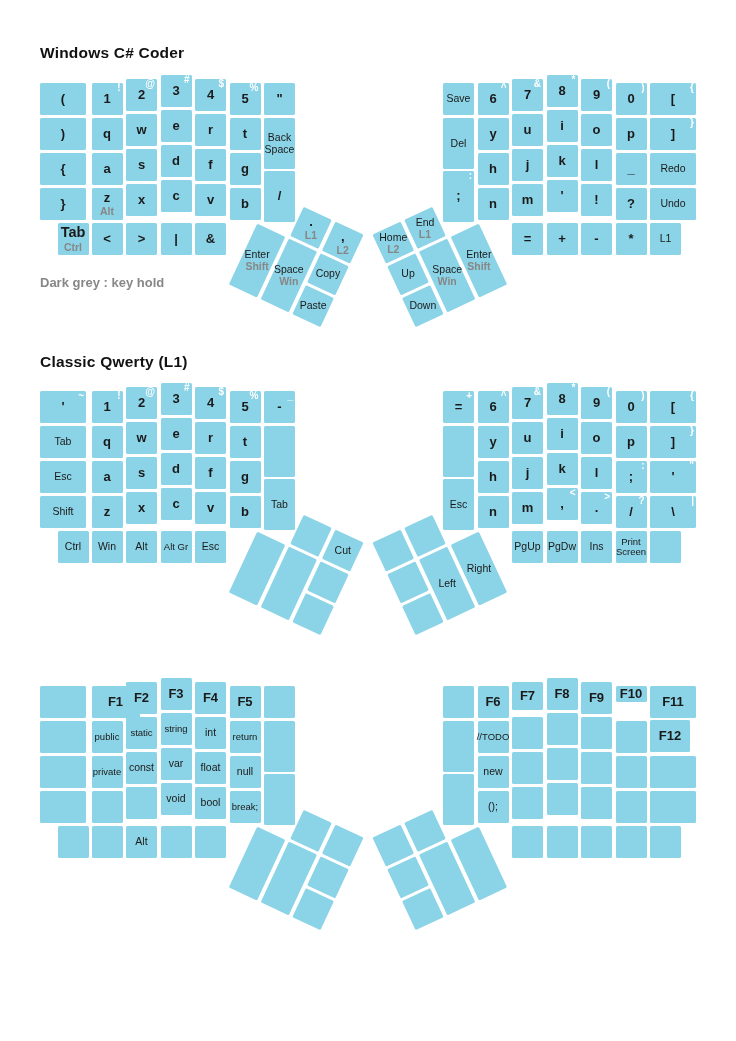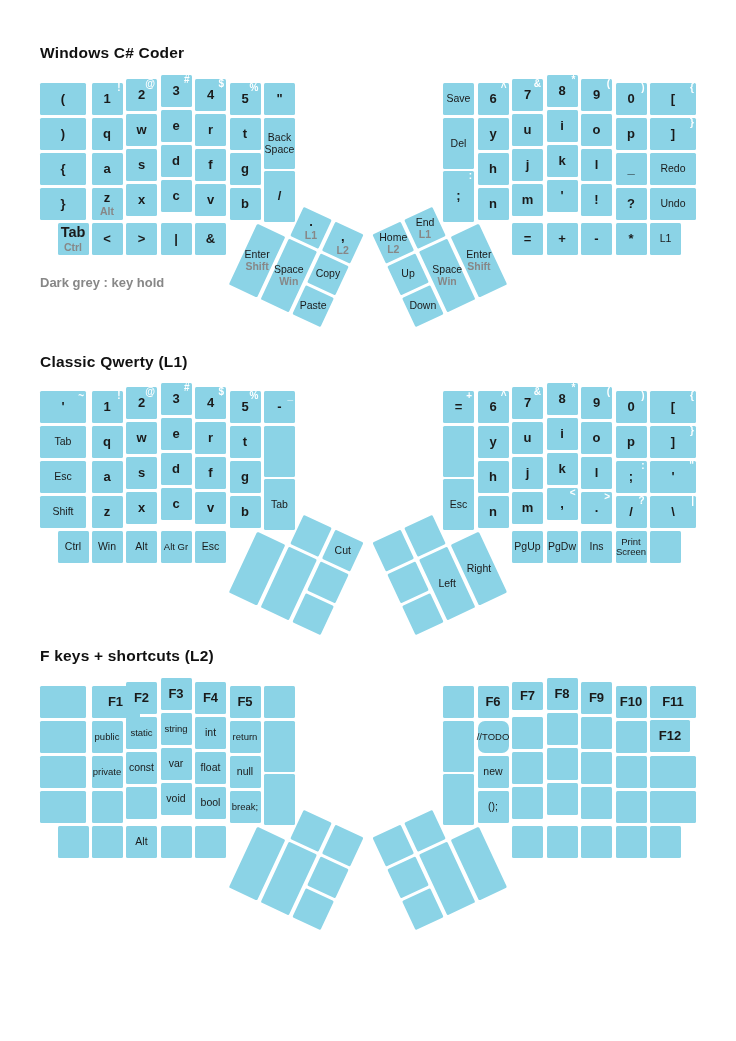--- a/index.html
+++ b/index.html
@@ -22,21 +22,20 @@
   .k-hold{color:var(--hold,#878787);font-weight:bold;font-size:10.5px;line-height:1;margin-top:1px;}
   .thumb{position:absolute;width:101px;height:102px;}
 </style>
 </head>
 <body>
 
 <div class="page" style="--key-fill: #8bd3e6; --key-text: #1a1a1a; --hold: #878787; --sup: #ffffff; --title: #111111; background: rgb(255, 255, 255);">
   <h2 class="kb-title" style="top:44px">Windows C# Coder</h2>
   <div class="legend" style="top:275px">Dark grey : key hold</div>
   <h2 class="kb-title" style="top:353px">Classic Qwerty (L1)</h2>
-  <h2 class="kb-title" style="top:647px">F keys + shortcuts (L2)</h2>
   <div id="kb-canvas">
       <div class="kb-group">
         <div style="position: absolute; left: 40px; top: 75px;">
           <div class="key" style="left: 0px; top: 8px; width: 46px; height: 32px;">
             <div class="lbl">
               <span class="k-main b">(</span>
             </div>
           </div>
           <div class="key" style="left: 0px; top: 43px; width: 46px; height: 32px;">
             <div class="lbl">
@@ -922,21 +921,21 @@
         </div>
         <div style="position: absolute; left: 443px; top: 678px;">
           <div class="key" style="left: 0px; top: 8px; width: 31px; height: 32px;"></div>
           <div class="key" style="left: 0px; top: 43px; width: 31px; height: 51px;"></div>
           <div class="key" style="left: 0px; top: 96px; width: 31px; height: 51px;"></div>
           <div class="key" style="left: 34.5px; top: 8px; width: 31px; height: 32px;">
             <div class="lbl">
               <span class="k-main b">F6</span>
             </div>
           </div>
-          <div class="key" style="left: 34.5px; top: 43px; width: 31px; height: 32px; border-radius: 7px;">
+          <div class="key" style="left: 34.5px; top: 43px; width: 31px; height: 32px;">
             <div class="lbl">
               <span class="k-main w small">//TODO</span>
             </div>
           </div>
           <div class="key" style="left: 34.5px; top: 78px; width: 31px; height: 32px;">
             <div class="lbl">
               <span class="k-main w">new</span>
             </div>
           </div>
           <div class="key" style="left: 34.5px; top: 113px; width: 31px; height: 32px;">
@@ -961,21 +960,21 @@
           <div class="key" style="left: 103.5px; top: 70px; width: 31px; height: 32px;"></div>
           <div class="key" style="left: 103.5px; top: 105px; width: 31px; height: 32px;"></div>
           <div class="key" style="left: 138px; top: 4px; width: 31px; height: 32px;">
             <div class="lbl">
               <span class="k-main b">F9</span>
             </div>
           </div>
           <div class="key" style="left: 138px; top: 39px; width: 31px; height: 32px;"></div>
           <div class="key" style="left: 138px; top: 74px; width: 31px; height: 32px;"></div>
           <div class="key" style="left: 138px; top: 109px; width: 31px; height: 32px;"></div>
-          <div class="key" style="left: 172.5px; top: 8px; width: 31px; height: 32px;">
+          <div class="key" style="left: 172.5px; top: 8px; width: 31px; height: 16px;">
             <div class="lbl">
               <span class="k-main b">F10</span>
             </div>
           </div>
           <div class="key" style="left: 172.5px; top: 43px; width: 31px; height: 32px;"></div>
           <div class="key" style="left: 172.5px; top: 78px; width: 31px; height: 32px;"></div>
           <div class="key" style="left: 172.5px; top: 113px; width: 31px; height: 32px;"></div>
           <div class="key" style="left: 207px; top: 8px; width: 46px; height: 32px;">
             <div class="lbl">
               <span class="k-main b">F11</span>

